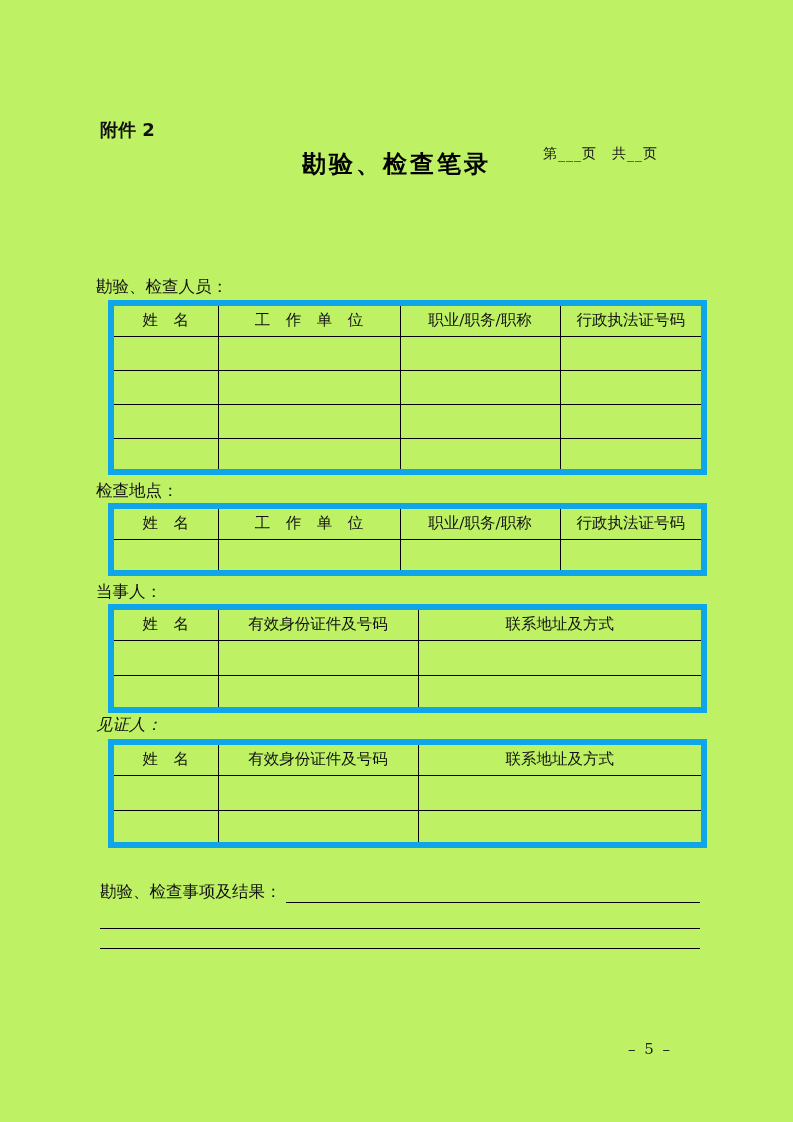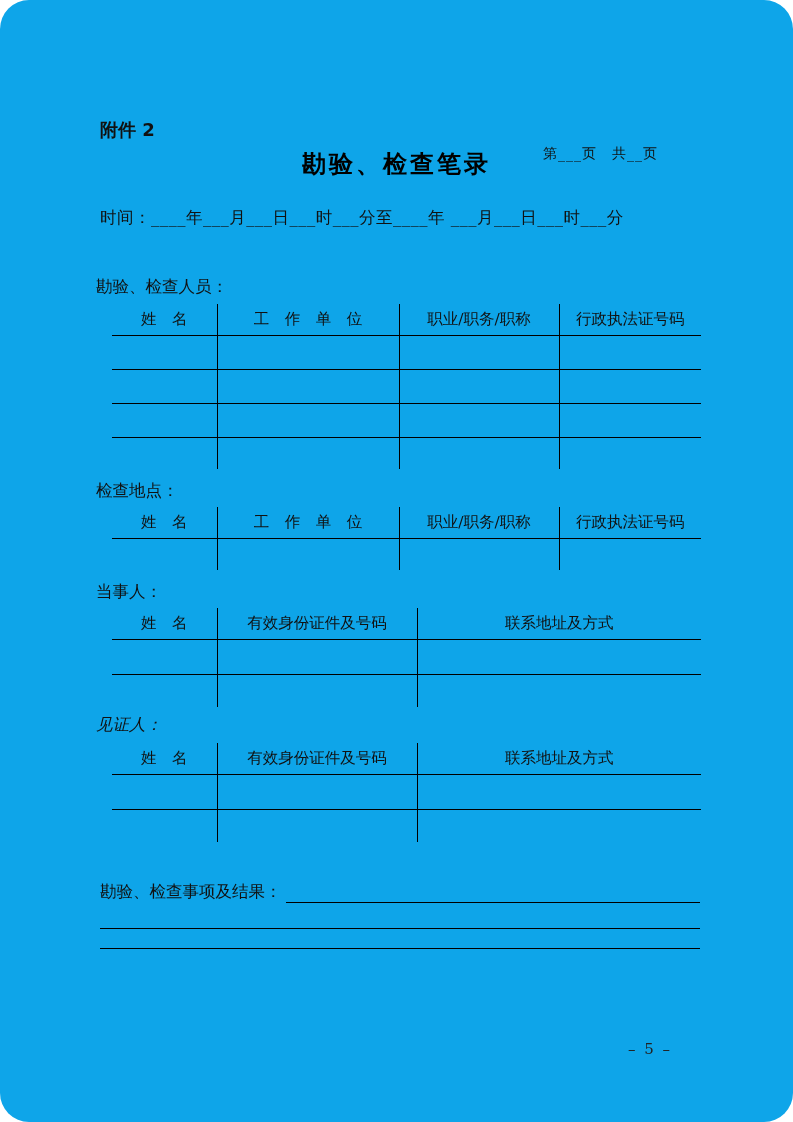--- a/index.html
+++ b/index.html
@@ -5,23 +5,22 @@
   * { margin: 0; padding: 0; box-sizing: border-box; }
   html, body { background: #ffffff; }
   body {
     width: 793px; height: 1122px;
     font-family: "DejaVu Serif", "Liberation Serif", serif;
     color: #111;
   }
   .page {
     position: relative;
     width: 793px; height: 1122px;
-    background: #0ea5e9;
+    background: #bef264;
     overflow: hidden;
-    border-radius: 29px;
   }
   .attachment-label {
     position: absolute; left: 100px; top: 118px;
     font-size: 18px; font-weight: bold;
     font-family: "DejaVu Sans", "Liberation Sans", sans-serif;
   }
   .page-counter {
     position: absolute; left: 543px; top: 145px;
     font-size: 14px; letter-spacing: 1px;
   }
@@ -46,21 +45,21 @@
     border-bottom: 1.5px solid #000;
     height: 20px; margin-left: 4px;
   }
   .section-label {
     position: absolute; left: 96px;
     font-size: 16.5px; white-space: nowrap;
   }
   .form-table {
     position: absolute; left: 108px; width: 593px;
     border-collapse: collapse; table-layout: fixed;
-    border: 4px solid #0ea5e9;
+    border: 6px solid #0ea5e9;
   }
   .form-table th, .form-table td {
     border: 1.5px solid #000;
     font-weight: normal;
     font-size: 15.5px;
     text-align: center;
     vertical-align: middle;
     padding: 0;
     white-space: nowrap;
     overflow: hidden;
@@ -85,21 +84,20 @@
 <body>
 
 <div class="page">
 
   <div class="attachment-label">附件 2</div>
 
   <div class="page-counter">第___页　共__页</div>
 
   <div class="form-title">勘验、检查笔录</div>
 
-  <div class="time-line">时间：____年___月___日___时___分至____年 ___月___日___时___分</div>
 
 
   <div class="section-label" style="top: 276px;">勘验、检查人员：</div>
   <table class="form-table" style="top: 300px;">
     <colgroup>
         <col style="width:107px">
         <col style="width:182px">
         <col style="width:160px">
         <col style="width:144px">
       </colgroup>

